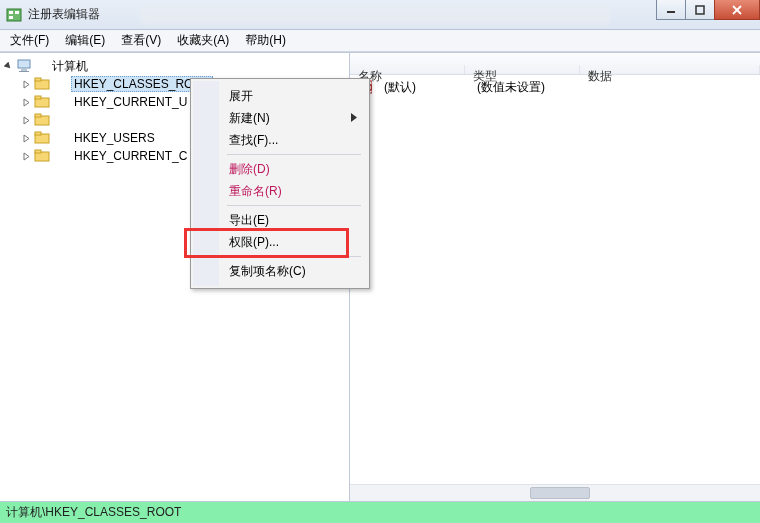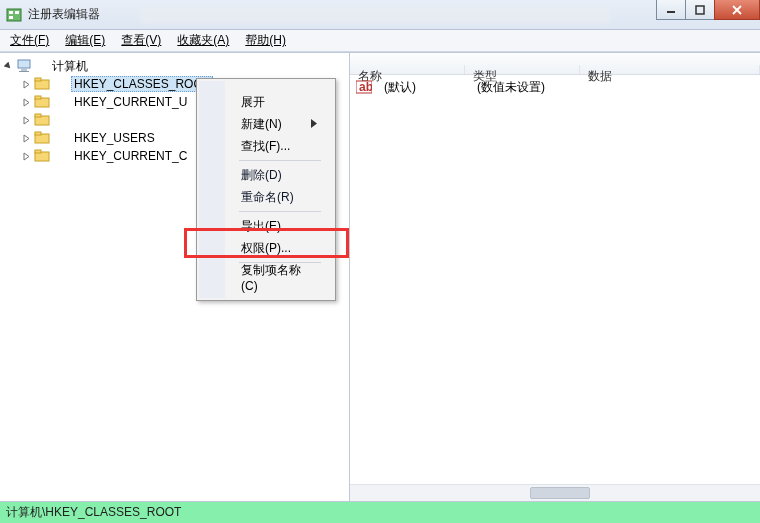--- a/index.html
+++ b/index.html
@@ -8,21 +8,21 @@
 
 .titlebar { height: 30px; background: linear-gradient(#e8eef7, #dde6f2); border-bottom: 1px solid #b8c4d4; display: flex; align-items: center; padding: 0 6px; position: relative; }
 .titlebar .app-icon { width: 16px; height: 16px; margin-right: 6px; }
 .titlebar .title { color: #222; }
 .win-controls { position: absolute; right: 0; top: 0; display: flex; height: 20px; }
 .win-btn { width: 30px; height: 20px; border: 1px solid #7a8aa0; border-top: none; display: flex; align-items: center; justify-content: center; margin-left: -1px; background: linear-gradient(#f2f6fb,#dbe4ef); font-family: Arial, sans-serif; }
 .win-btn.close { background: linear-gradient(#e68a74,#c84f37); color: #fff; border-color: #a03b27; width: 46px; border-top-right-radius: 0; }
 .win-btn.min svg, .win-btn.max svg { display:block; }
 
 
-.menubar { height: 22px; background: #f4f6f9; border-bottom: 1px solid #d0d7e2; display: flex; align-items: center; padding: 0 2px; text-decoration: underline; }
+.menubar { height: 22px; background: #f4f6f9; border-bottom: 1px solid #d0d7e2; display: flex; align-items: center; padding: 0 2px; }
 .menu-item { padding: 2px 8px; cursor: default; }
 
 
 .main { display: flex; height: calc(100% - 30px - 22px - 22px); border-top: 1px solid #bfc9d8; }
 .left-pane { width: 350px; border-right: 1px solid #bfc9d8; position: relative; background: #fff; overflow: hidden; }
 .right-pane { flex: 1; background: #fff; position: relative; overflow: hidden; }
 
 
 .tree { padding: 4px 2px; overflow: auto; height: 100%; }
 .tree-row { display: flex; align-items: center; height: 18px; padding: 1px 0; white-space: nowrap; }
@@ -47,24 +47,24 @@
 .value-icon { width: 16px; height: 14px; margin-right: 4px; margin-left: 6px; }
 
 
 .hscroll-stub { position: absolute; left: 0; right: 0; bottom: 0; height: 17px; background: #f1f3f6; border-top: 1px solid #dfe4eb; }
 .hscroll-stub .thumb { position: absolute; left: 180px; width: 60px; top: 2px; bottom: 2px; background: #d0d6df; border: 1px solid #b8c0cc; border-radius: 2px; }
 
 
 .statusbar { height: 22px; border-top: 1px solid #bfc9d8; background: #86efac; display: flex; align-items: center; padding: 0 6px; color: #222; }
 
 
-.context-menu { position: absolute; left: 190px; top: 78px; width: 140px; background: #f3f3f3; border: 1px solid #9a9a9a; box-shadow: 2px 2px 4px rgba(0,0,0,0.25); padding: 12px; z-index: 50; margin-left: 6px; }
+.context-menu { position: absolute; left: 190px; top: 78px; width: 180px; background: #f3f3f3; border: 1px solid #9a9a9a; box-shadow: 2px 2px 4px rgba(0,0,0,0.25); padding: 6px; z-index: 50; }
 .context-menu .gutter { position: absolute; left: 2px; top: 2px; bottom: 2px; width: 26px; background: #eaeef4; }
 .ctx-item { position: relative; height: 22px; display: flex; align-items: center; padding-left: 32px; padding-right: 18px; color: #000; cursor: default; }
-.ctx-item.disabled { color: #0f172a; }
+.ctx-item.disabled { color: #be185d; }
 .ctx-item .arrow { position: absolute; right: 6px; top: 6px; }
 .ctx-sep { height: 1px; margin: 3px 2px 3px 30px; background: #d0d4da; position: relative; }
 .ctx-highlight { position: absolute; border: 3px solid #e33; left: 184px; top: 228px; width: 165px; height: 30px; z-index: 60; pointer-events:none; }
 
 .blur-top { position:absolute; left:140px; top:6px; width:470px; height:18px; background:#e9edf3; filter: blur(2px); opacity:0.8; border-radius:3px; }
 </style>
 </head>
 <body>
 
 <div class="titlebar">

